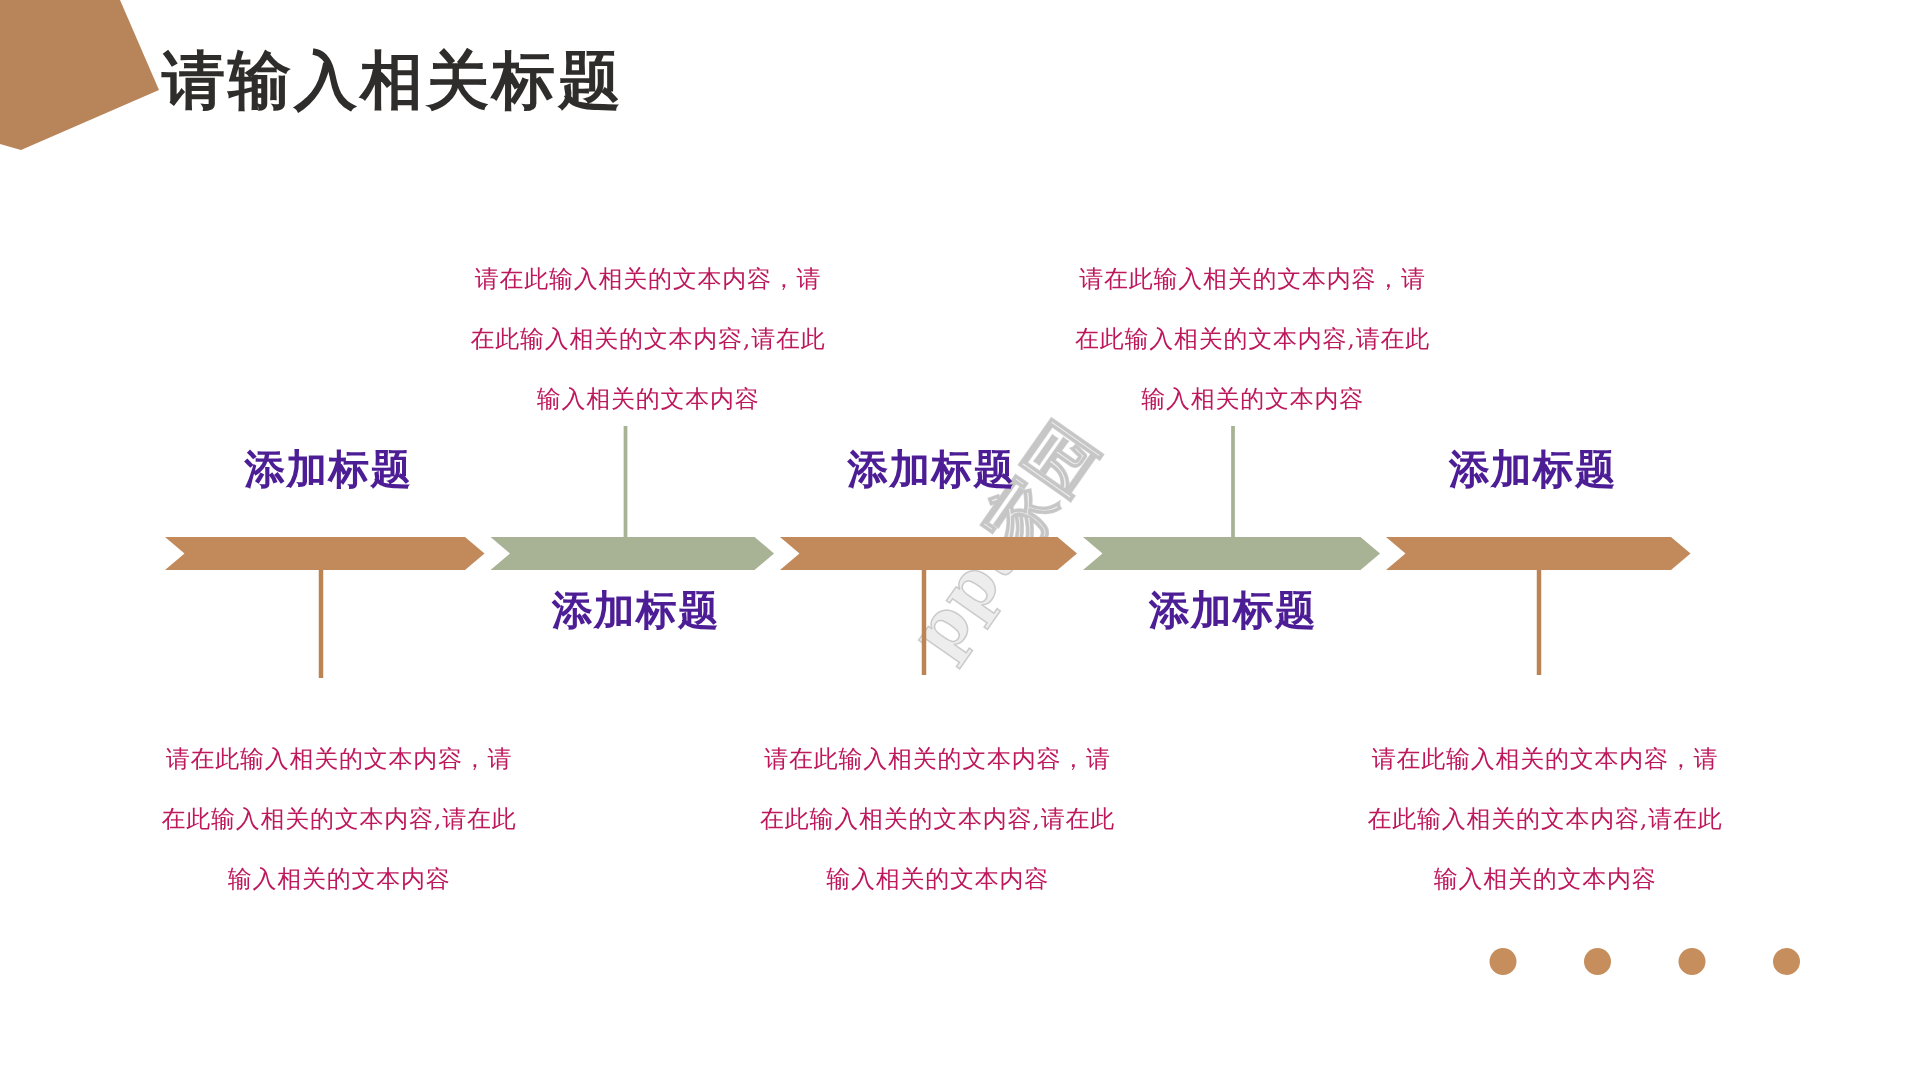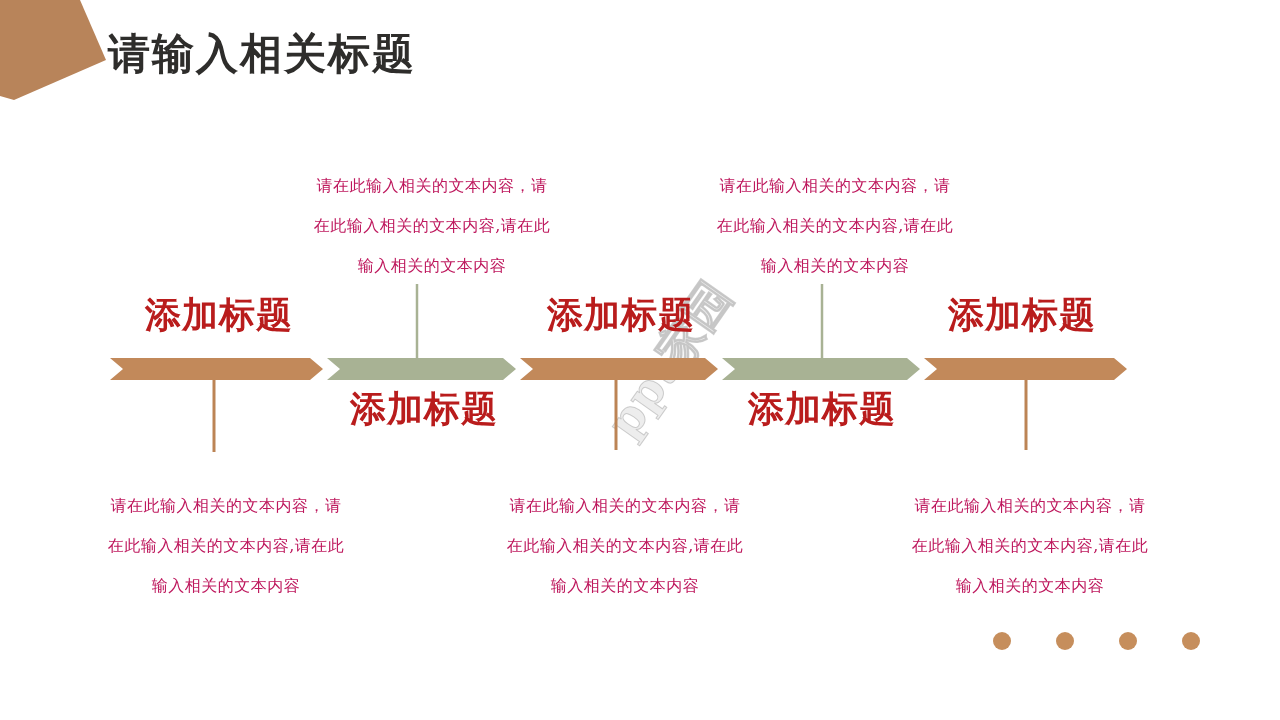--- a/index.html
+++ b/index.html
@@ -21,21 +21,21 @@
     display:flex;align-items:center;justify-content:center;
     transform:rotate(-55deg);
     font-size:46px;font-weight:bold;
     color:rgba(175,175,175,0.22);
     -webkit-text-stroke:1px rgba(140,140,140,0.40);
     pointer-events:none;white-space:nowrap;
   }
   .timeline-svg{position:absolute;left:0;top:0;}
   .seg-label{
     position:absolute;width:220px;height:36px;line-height:36px;
-    text-align:center;font-size:36px;font-weight:bold;color:#b91c1c;
+    text-align:center;font-size:27px;font-weight:bold;color:#4c1d95;
     letter-spacing:1px;
   }
   .seg-label.above{top:296px;}
   .seg-label.below{top:390px;}
   .body-text{
     position:absolute;width:272px;text-align:center;
     font-size:16px;color:#be185d;letter-spacing:0.5px;
   }
   .body-text .line{line-height:40px;height:40px;white-space:nowrap;}
   .body-text.top{top:166px;}

